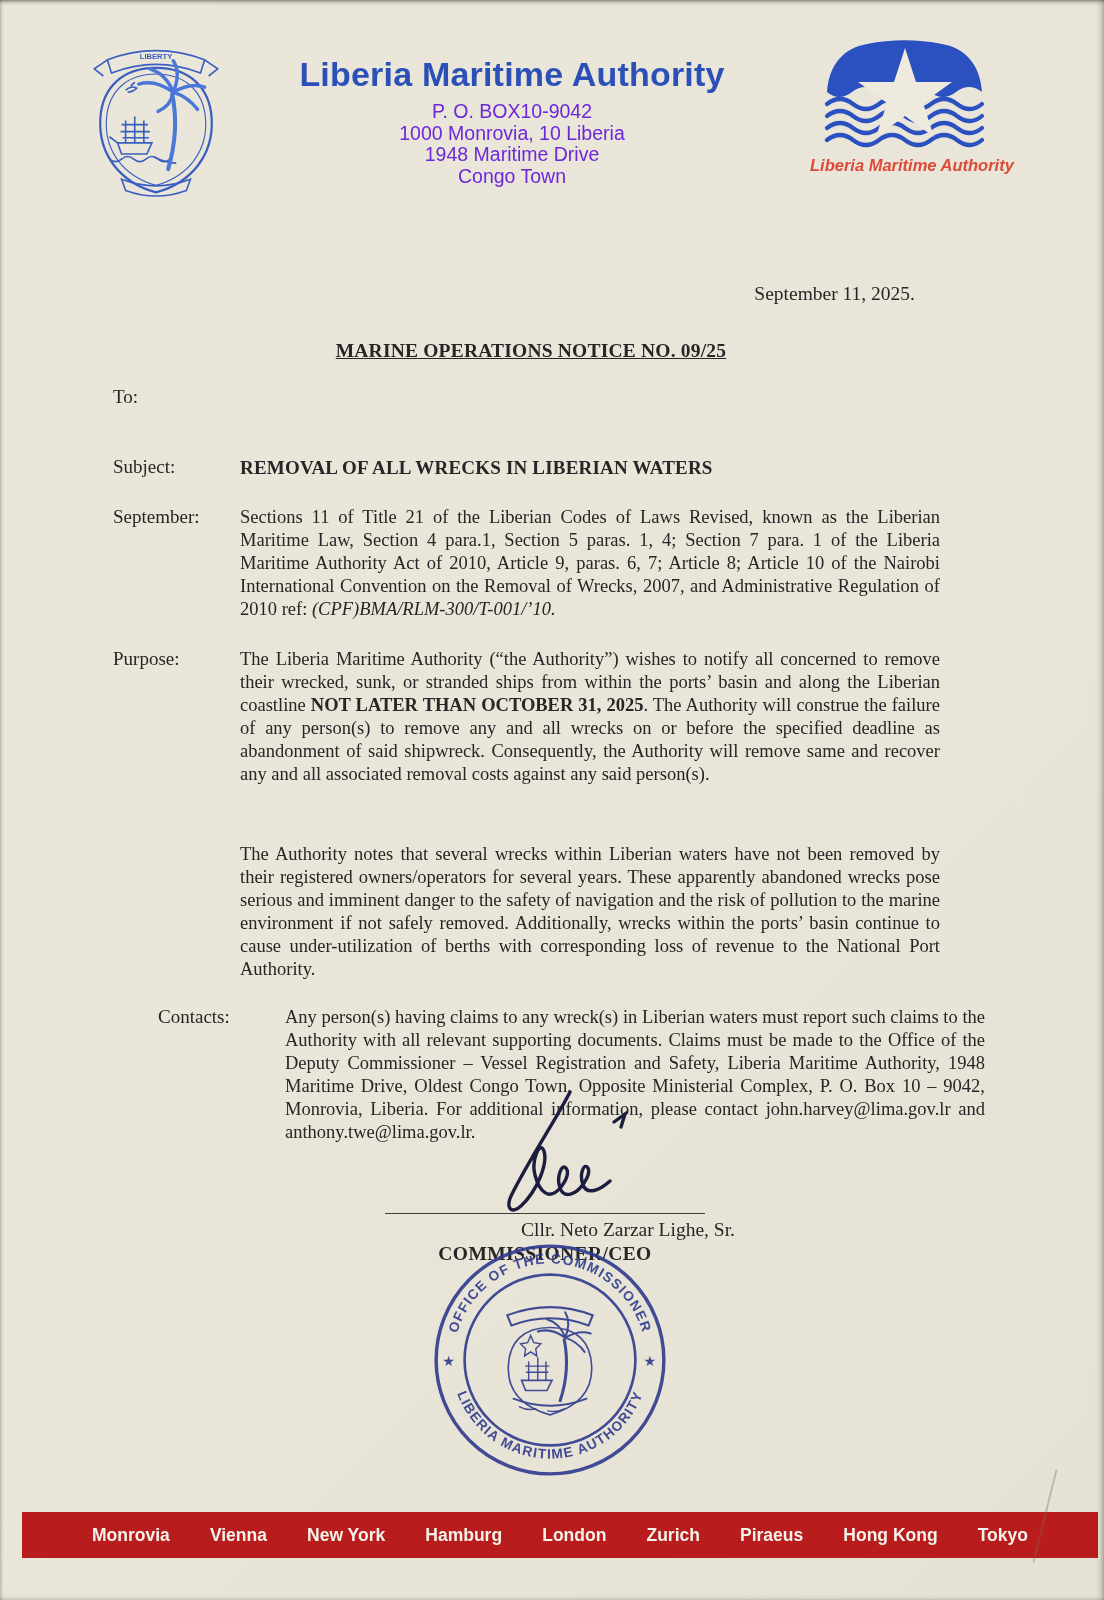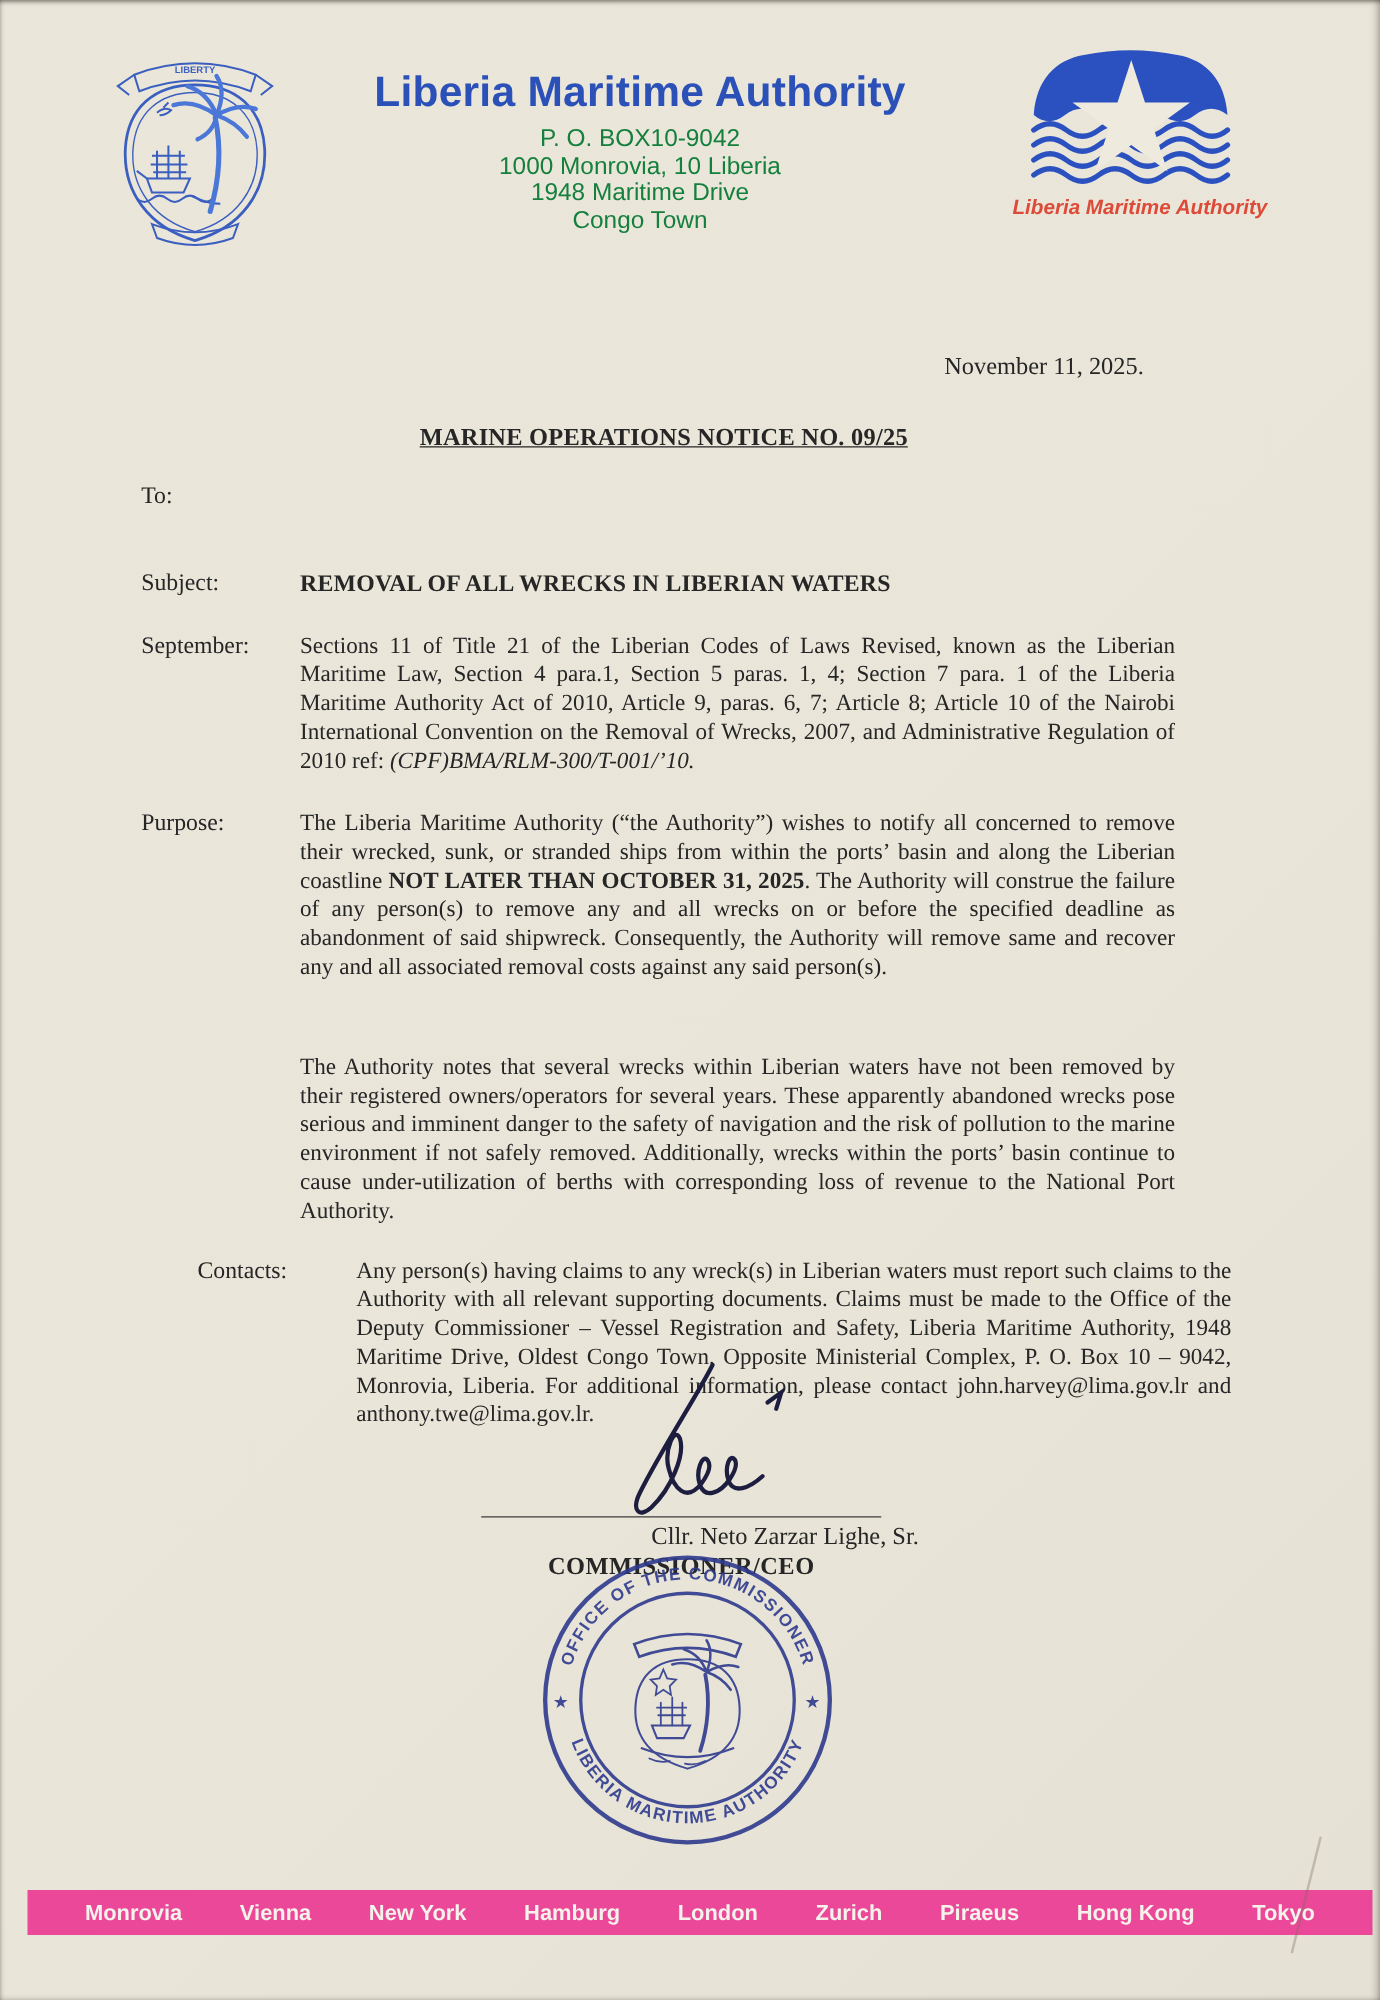--- a/index.html
+++ b/index.html
@@ -13,21 +13,21 @@
     box-shadow:inset 0 4px 4px -3px rgba(50,45,35,.65),
                inset 3px 0 4px -3px rgba(50,45,35,.4),
                inset -5px 0 7px -4px rgba(50,45,35,.45),
                inset 0 -3px 5px -4px rgba(50,45,35,.35);
   }
   
   .crest{position:absolute;left:75px;top:33px;width:162px;height:168px;}
   .head-center{position:absolute;left:252px;top:55px;width:520px;text-align:center;}
   .org-name{font-family:"Liberation Sans",sans-serif;font-weight:bold;font-size:34px;
     color:#2b51b8;letter-spacing:.2px;white-space:nowrap;}
-  .addr{font-family:"Liberation Sans",sans-serif;font-size:19.5px;color:#15803d;
+  .addr{font-family:"Liberation Sans",sans-serif;font-size:19.5px;color:#6d28d9;
     line-height:21.5px;margin-top:7px;}
   .flag-logo{position:absolute;left:810px;top:36px;width:190px;height:134px;text-align:center;}
   .flag-caption{font-family:"Liberation Sans",sans-serif;font-style:italic;font-weight:bold;
     font-size:16.5px;color:#dd4a38;margin-top:2px;white-space:nowrap;}
   
   .date{position:absolute;top:283px;left:640px;width:275px;text-align:right;font-size:19.5px;}
   .notice-title{position:absolute;top:340px;left:115px;width:832px;text-align:center;
     font-size:19.5px;font-weight:bold;}
   .notice-title span{text-decoration:underline;letter-spacing:.2px;}
   .row{position:absolute;left:113px;width:827px;}
@@ -44,23 +44,23 @@
   .r-purpose2{top:843px;}
   .r-contacts{top:1006px;margin-left:45px;}
   
   .signature-svg{position:absolute;left:418px;top:1076px;width:250px;height:145px;z-index:5;}
   .sig-line{position:absolute;left:385px;top:1213px;width:320px;border-top:1.8px solid #3c3c3c;}
   .sig-name{position:absolute;left:355px;top:1219px;width:380px;text-align:right;font-size:19.5px;}
   .sig-title{position:absolute;left:355px;top:1243px;width:380px;text-align:center;
     font-size:19.5px;font-weight:bold;letter-spacing:.4px;}
   .seal{position:absolute;left:428px;top:1238px;width:244px;height:244px;opacity:.9;z-index:4;}
   
-  .footer-bar{position:absolute;left:22px;top:1512px;width:1076px;height:36px;
-    background:#ec4899;display:flex;align-items:center;justify-content:space-between;
-    padding:0 46px;box-sizing:border-box;z-index:10;}
+  .footer-bar{position:absolute;left:22px;top:1512px;width:1076px;height:46px;
+    background:#b91c1c;display:flex;align-items:center;justify-content:space-between;
+    padding:0 70px;box-sizing:border-box;z-index:10;}
   .footer-bar span{font-family:"Liberation Sans",sans-serif;font-weight:bold;
     font-size:17.5px;color:#f4f2ea;white-space:nowrap;}
   .crease{position:absolute;left:1044px;top:1468px;width:2px;height:96px;
     background:rgba(120,110,95,.35);transform:rotate(14deg);z-index:11;}
 </style>
 </head>
 <body>
 
 <div class="scan-edges"></div>
 
@@ -118,21 +118,21 @@
       <path d="M17,68 q13,-10 26,0 t26,0 t26,0 t26,0 t26,0 t25,0"></path>
       <path d="M17,80 q13,-10 26,0 t26,0 t26,0 t26,0 t26,0 t25,0"></path>
       <path d="M17,92 q13,-10 26,0 t26,0 t26,0 t26,0 t26,0 t25,0"></path>
       <path d="M17,104 q13,-10 26,0 t26,0 t26,0 t26,0 t26,0 t25,0"></path>
     </g>
     <path fill="#eeeade" d="M95,12 L106,46 L142,46 L113,67 L124,101 L95,80 L66,101 L77,67 L48,46 L84,46 Z"></path>
   </svg>
   <div class="flag-caption">Liberia Maritime Authority</div>
 </div>
 
-<div class="date">November 11, 2025.</div>
+<div class="date">September 11, 2025.</div>
 
 <div class="notice-title">
   <span>MARINE OPERATIONS NOTICE NO. 09/25</span>
 </div>
 
 <div class="row r-to">
   <div class="label">To:</div>
 </div>
 
 <div class="row r-subject">

